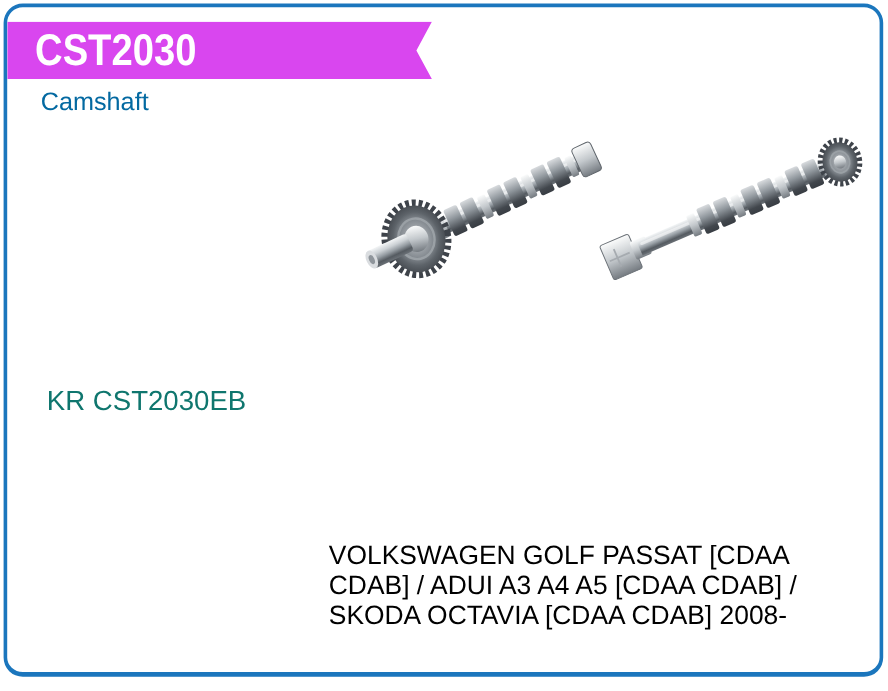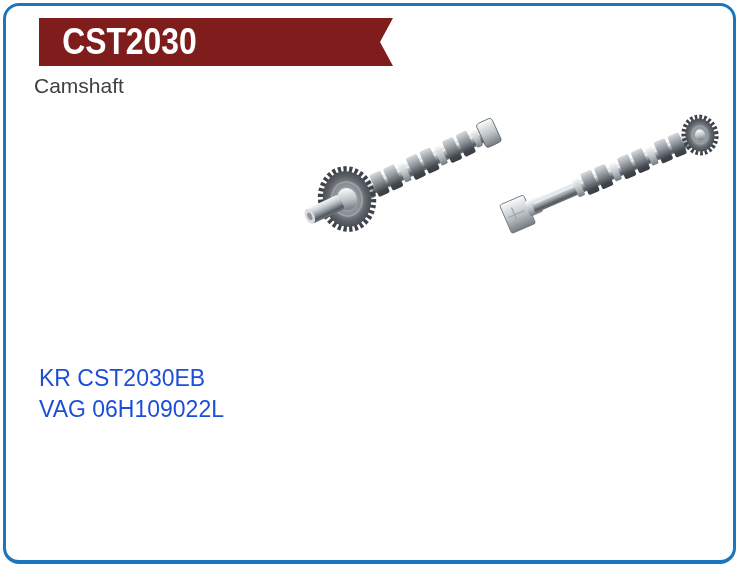--- a/index.html
+++ b/index.html
@@ -21,55 +21,53 @@
     box-sizing: border-box;
     border: 3px solid #1b76bd;
     border-bottom-width: 4px;
     border-radius: 16px;
     background: #ffffff;
   }
   .banner {
     position: absolute;
     left: 6px; top: 18px;
     width: 354px; height: 48px;
-    background: #7f1d1d;
+    background: #d946ef;
     clip-path: polygon(0 0, 100% 0, calc(100% - 13px) 50%, 100% 100%, 0 100%);
-    margin-left: 33px;
   }
   .banner-text {
     display: inline-block;
     color: #ffffff;
     font-weight: bold;
     font-size: 37px;
     line-height: 48px;
     padding-left: 27px;
     transform: scaleX(0.86);
     transform-origin: left center;
     white-space: nowrap;
   }
   .product-name {
     position: absolute;
     left: 34px; top: 73px;
     font-size: 21px;
     line-height: 26px;
-    color: #404040;
+    color: #0369a1;
   }
   .photo {
     position: absolute;
     left: 290px; top: 85px;
     width: 440px; height: 190px;
   }
   .part-numbers {
     position: absolute;
     left: 39px; top: 319px;
     font-size: 23px;
     line-height: 31px;
-    color: #1d4ed8;
+    color: #0f766e;
     white-space: nowrap;
-    margin-top: 44px;
   }
   .application {
     position: absolute;
     left: 274px; top: 450px;
     font-size: 22px;
     line-height: 25px;
     color: #000000;
     white-space: nowrap;
   }
 </style>
@@ -164,17 +162,21 @@
     <g transform="translate(410,50) rotate(-12)">
       <ellipse rx="16" ry="18" fill="none" stroke="#3e434a" stroke-width="5" stroke-dasharray="2.6 2"></ellipse>
       <ellipse rx="14.5" ry="16.5" fill="url(#gearG)"></ellipse>
       <ellipse rx="8" ry="9" fill="none" stroke="#9aa0a5" stroke-width="1.5"></ellipse>
       <ellipse rx="5" ry="5.5" fill="url(#ringG)"></ellipse>
     </g>
   </svg>
 
   <div class="part-numbers">
     <div>KR CST2030EB</div>
-    <div>VAG 06H109022L</div>
   </div>
 
+  <div class="application">
+    <div>VOLKSWAGEN GOLF PASSAT [CDAA</div>
+    <div>CDAB] / ADUI A3 A4 A5 [CDAA CDAB] /</div>
+    <div>SKODA OCTAVIA [CDAA CDAB] 2008-</div>
+  </div>
 
 </div>
 
 </body></html>

